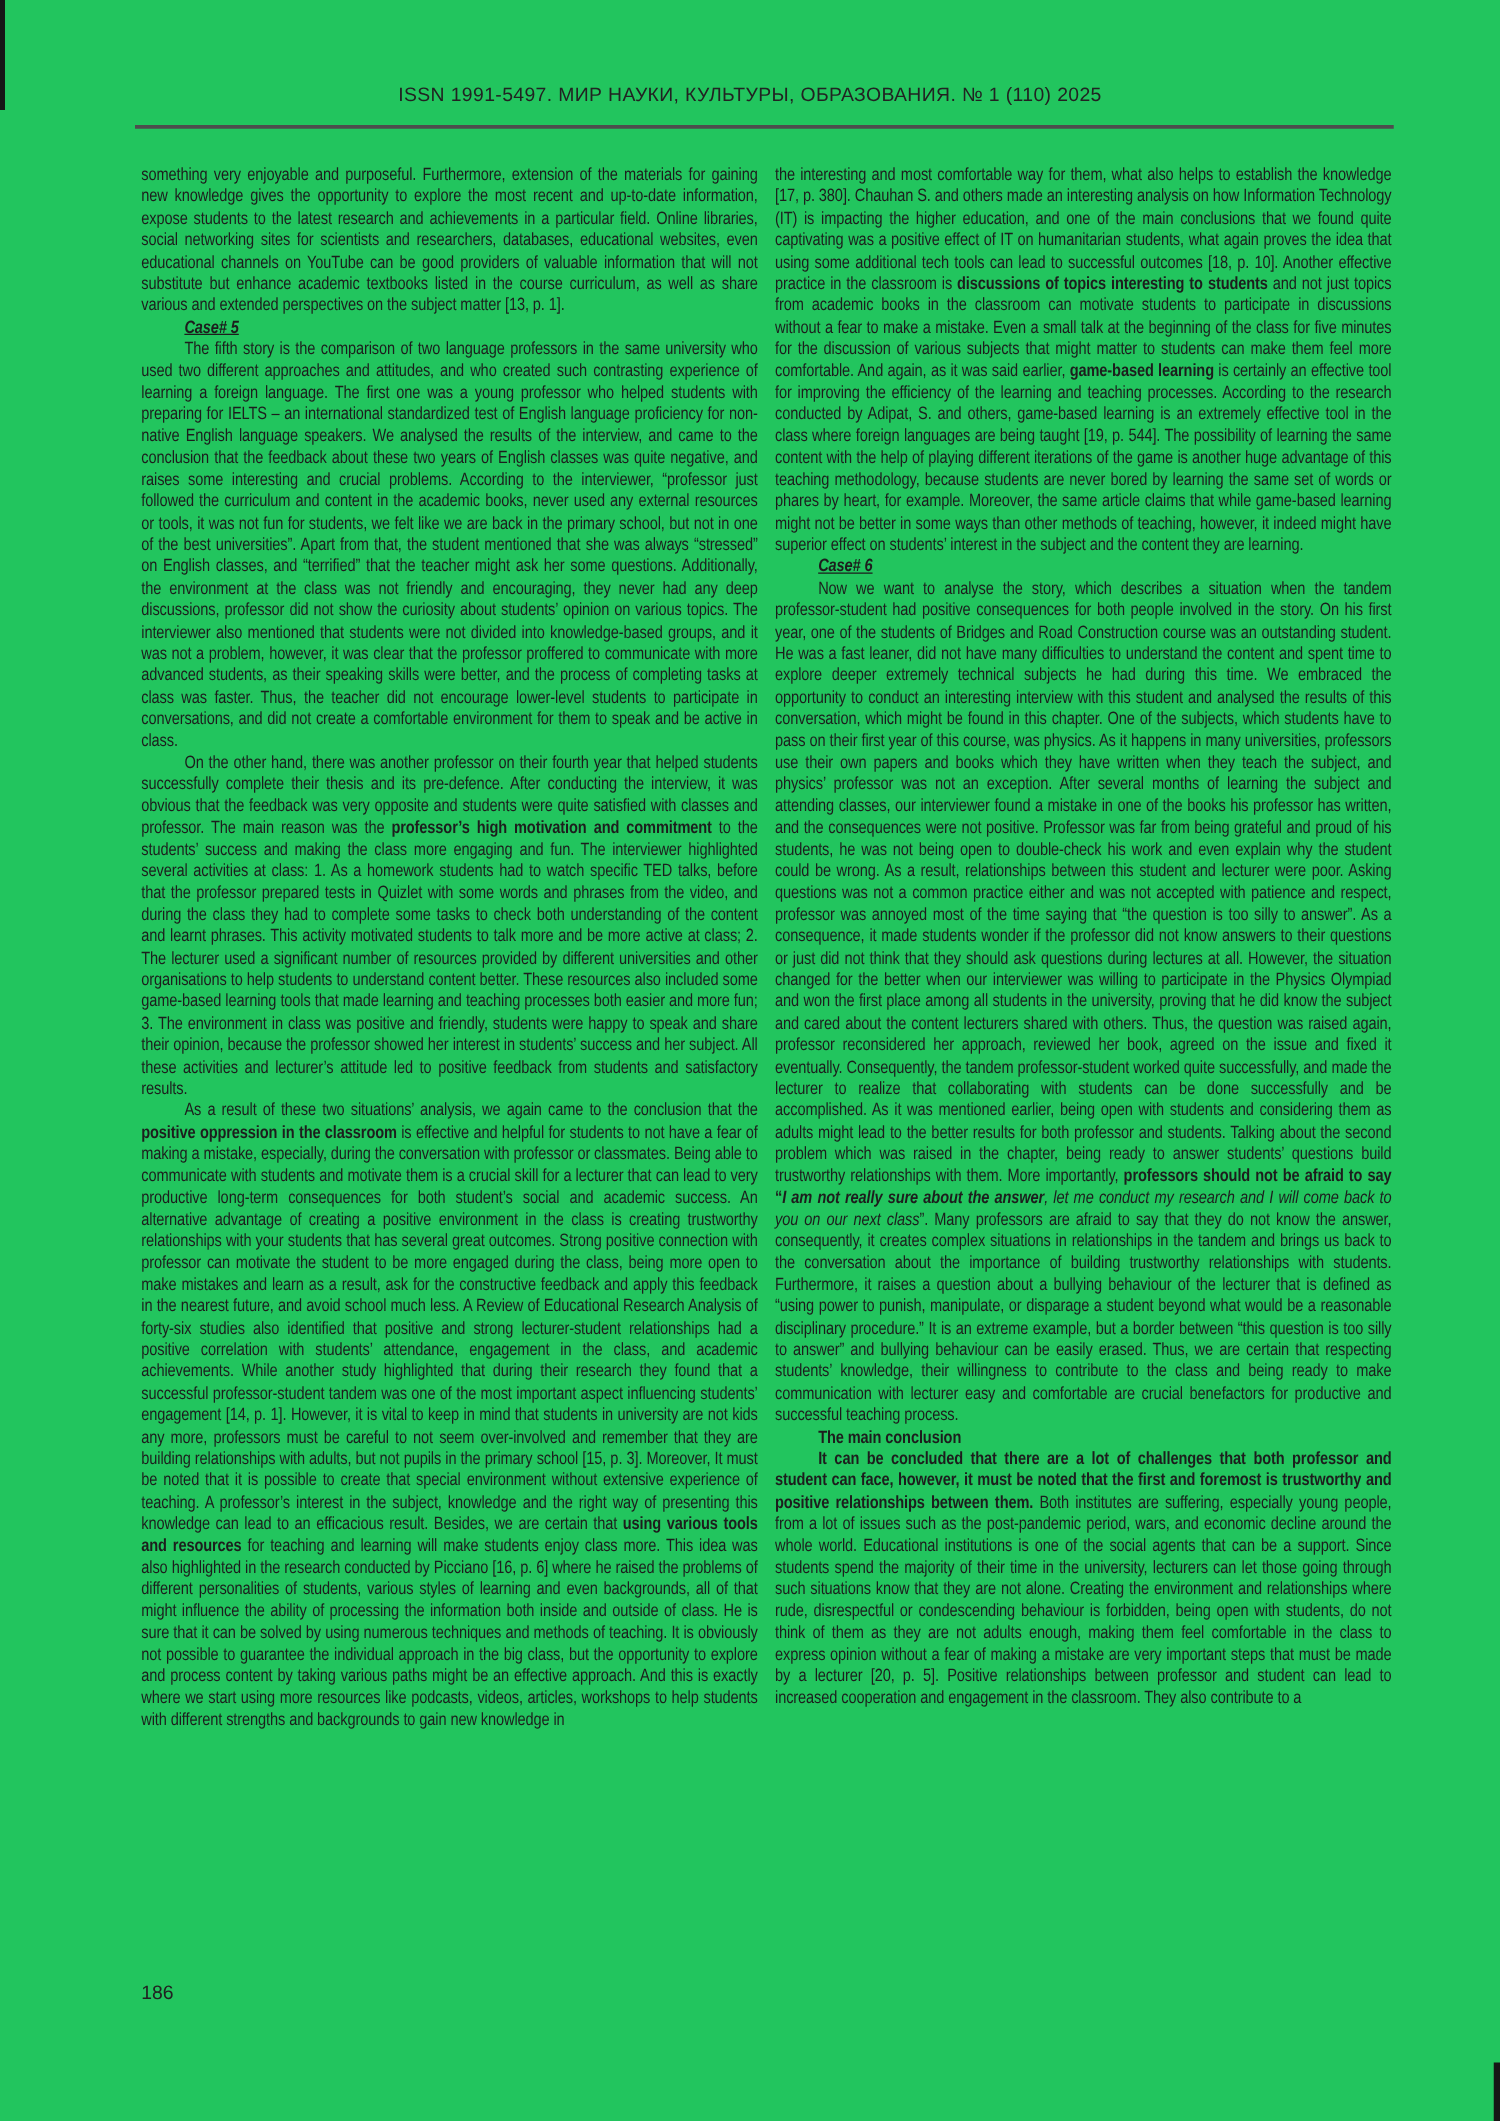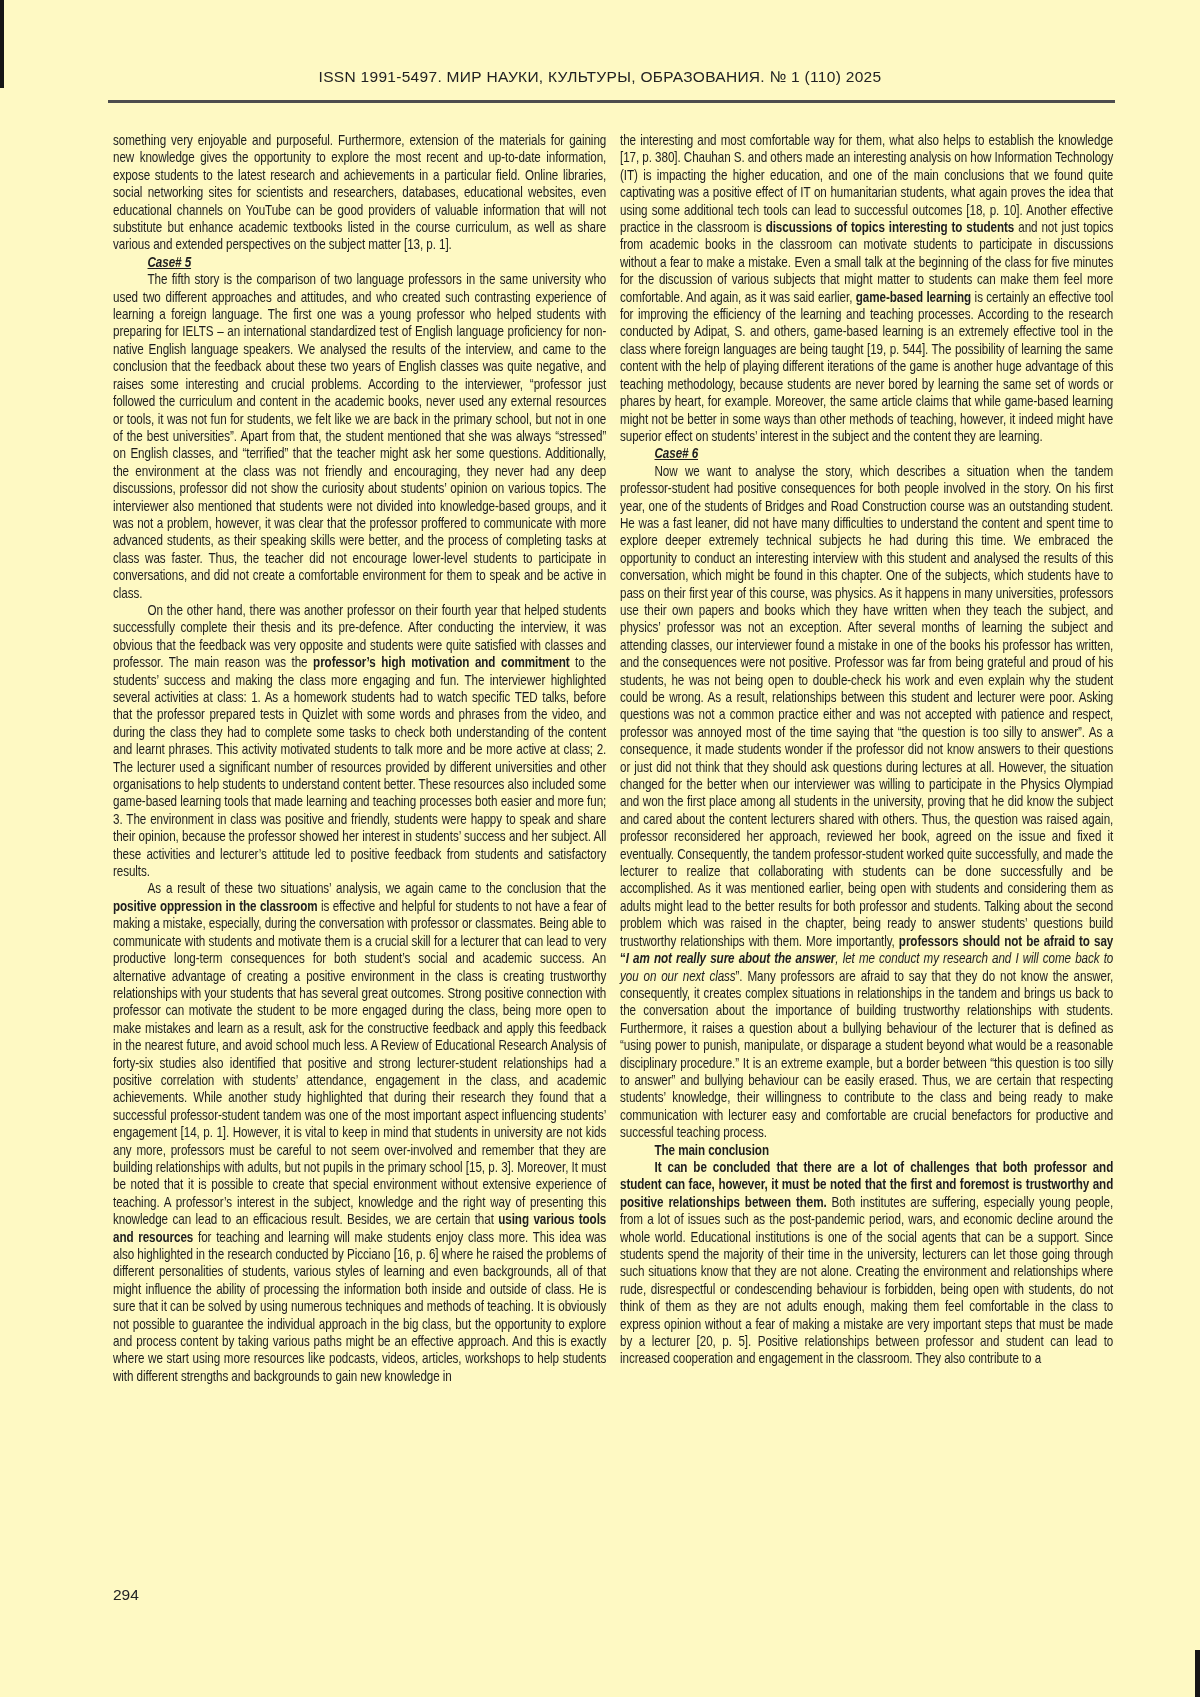--- a/index.html
+++ b/index.html
@@ -1,20 +1,20 @@
 <!DOCTYPE html>
 <html lang="en"><head>
 <meta charset="utf-8">
 <style>
   html, body { margin: 0; padding: 0; background: #e9e9e9; }
   .page {
     position: relative;
     width: 1200px;
     height: 1697px;
-    background: #fef9c3;
+    background: #22c55e;
     overflow: hidden;
     font-family: "Liberation Sans", sans-serif;
     color: #1d1d1d;
   }
   .scan-mark { position: absolute; background: #161616; }
   .scan-mark-tl { left: 0; top: 0; width: 4px; height: 88px; }
   .scan-mark-br { right: 0; top: 1650px; width: 5px; height: 47px; }
   .issn {
     position: absolute;
     top: 68px; left: 0;
@@ -76,14 +76,14 @@
       <p class="para"><span>As a result of these two situations’ analysis, we again came to the conclusion that the </span><span class="b">positive oppression in the classroom</span><span> is effective and helpful for students to not have a fear of making a mistake, especially, during the conversation with professor or classmates. Being able to communicate with students and motivate them is a crucial skill for a lecturer that can lead to very productive long-term consequences for both student’s social and academic success. An alternative advantage of creating a positive environment in the class is creating trustworthy relationships with your students that has several great outcomes. Strong positive connection with professor can motivate the student to be more engaged during the class, being more open to make mistakes and learn as a result, ask for the constructive feedback and apply this feedback in the nearest future, and avoid school much less. A Review of Educational Research Analysis of forty-six studies also identified that positive and strong lecturer-student relationships had a positive correlation with students’ attendance, engagement in the class, and academic achievements. While another study highlighted that during their research they found that a successful professor-student tandem was one of the most important aspect influencing students’ engagement [14, p. 1]. However, it is vital to keep in mind that students in university are not kids any more, professors must be careful to not seem over-involved and remember that they are building relationships with adults, but not pupils in the primary school [15, p. 3]. Moreover, It must be noted that it is possible to create that special environment without extensive experience of teaching. A professor’s interest in the subject, knowledge and the right way of presenting this knowledge can lead to an efficacious result. Besides, we are certain that </span><span class="b">using various tools and resources</span><span> for teaching and learning will make students enjoy class more. This idea was also highlighted in the research conducted by Picciano [16, p. 6] where he raised the problems of different personalities of students, various styles of learning and even backgrounds, all of that might influence the ability of processing the information both inside and outside of class. He is sure that it can be solved by using numerous techniques and methods of teaching. It is obviously not possible to guarantee the individual approach in the big class, but the opportunity to explore and process content by taking various paths might be an effective approach. And this is exactly where we start using more resources like podcasts, videos, articles, workshops to help students with different strengths and backgrounds to gain new knowledge in</span></p>
     </div>
   <div class="col col-right">
       <p class="para cont"><span>the interesting and most comfortable way for them, what also helps to establish the knowledge [17, p. 380]. Chauhan S. and others made an interesting analysis on how Information Technology (IT) is impacting the higher education, and one of the main conclusions that we found quite captivating was a positive effect of IT on humanitarian students, what again proves the idea that using some additional tech tools can lead to successful outcomes [18, p. 10]. Another effective practice in the classroom is </span><span class="b">discussions of topics interesting to students</span><span> and not just topics from academic books in the classroom can motivate students to participate in discussions without a fear to make a mistake. Even a small talk at the beginning of the class for five minutes for the discussion of various subjects that might matter to students can make them feel more comfortable. And again, as it was said earlier, </span><span class="b">game-based learning</span><span> is certainly an effective tool for improving the efficiency of the learning and teaching processes. According to the research conducted by Adipat, S. and others, game-based learning is an extremely effective tool in the class where foreign languages are being taught [19, p. 544]. The possibility of learning the same content with the help of playing different iterations of the game is another huge advantage of this teaching methodology, because students are never bored by learning the same set of words or phares by heart, for example. Moreover, the same article claims that while game-based learning might not be better in some ways than other methods of teaching, however, it indeed might have superior effect on students’ interest in the subject and the content they are learning.</span></p>
       <p class="para case-head"><span class="b i u">Case# 6</span></p>
       <p class="para"><span>Now we want to analyse the story, which describes a situation when the tandem professor-student had positive consequences for both people involved in the story. On his first year, one of the students of Bridges and Road Construction course was an outstanding student. He was a fast leaner, did not have many difficulties to understand the content and spent time to explore deeper extremely technical subjects he had during this time. We embraced the opportunity to conduct an interesting interview with this student and analysed the results of this conversation, which might be found in this chapter. One of the subjects, which students have to pass on their first year of this course, was physics. As it happens in many universities, professors use their own papers and books which they have written when they teach the subject, and physics’ professor was not an exception. After several months of learning the subject and attending classes, our interviewer found a mistake in one of the books his professor has written, and the consequences were not positive. Professor was far from being grateful and proud of his students, he was not being open to double-check his work and even explain why the student could be wrong. As a result, relationships between this student and lecturer were poor. Asking questions was not a common practice either and was not accepted with patience and respect, professor was annoyed most of the time saying that “the question is too silly to answer”. As a consequence, it made students wonder if the professor did not know answers to their questions or just did not think that they should ask questions during lectures at all. However, the situation changed for the better when our interviewer was willing to participate in the Physics Olympiad and won the first place among all students in the university, proving that he did know the subject and cared about the content lecturers shared with others. Thus, the question was raised again, professor reconsidered her approach, reviewed her book, agreed on the issue and fixed it eventually. Consequently, the tandem professor-student worked quite successfully, and made the lecturer to realize that collaborating with students can be done successfully and be accomplished. As it was mentioned earlier, being open with students and considering them as adults might lead to the better results for both professor and students. Talking about the second problem which was raised in the chapter, being ready to answer students’ questions build trustworthy relationships with them. More importantly, </span><span class="b">professors should not be afraid to say “</span><span class="b i">I am not really sure about the answer</span><span class="i">, let me conduct my research and I will come back to you on our next class</span><span>”. Many professors are afraid to say that they do not know the answer, consequently, it creates complex situations in relationships in the tandem and brings us back to the conversation about the importance of building trustworthy relationships with students. Furthermore, it raises a question about a bullying behaviour of the lecturer that is defined as “using power to punish, manipulate, or disparage a student beyond what would be a reasonable disciplinary procedure.” It is an extreme example, but a border between “this question is too silly to answer” and bullying behaviour can be easily erased. Thus, we are certain that respecting students’ knowledge, their willingness to contribute to the class and being ready to make communication with lecturer easy and comfortable are crucial benefactors for productive and successful teaching process.</span></p>
       <p class="para sub-head"><span class="b">The main conclusion</span></p>
       <p class="para"><span class="b">It can be concluded that there are a lot of challenges that both professor and student can face, however, it must be noted that the first and foremost is trustworthy and positive relationships between them.</span><span> Both institutes are suffering, especially young people, from a lot of issues such as the post-pandemic period, wars, and economic decline around the whole world. Educational institutions is one of the social agents that can be a support. Since students spend the majority of their time in the university, lecturers can let those going through such situations know that they are not alone. Creating the environment and relationships where rude, disrespectful or condescending behaviour is forbidden, being open with students, do not think of them as they are not adults enough, making them feel comfortable in the class to express opinion without a fear of making a mistake are very important steps that must be made by a lecturer [20, p. 5]. Positive relationships between professor and student can lead to increased cooperation and engagement in the classroom. They also contribute to a</span></p>
     </div>
 
-  <div class="pagenum">294</div>
+  <div class="pagenum">186</div>
 </div>
 
 </body></html>

